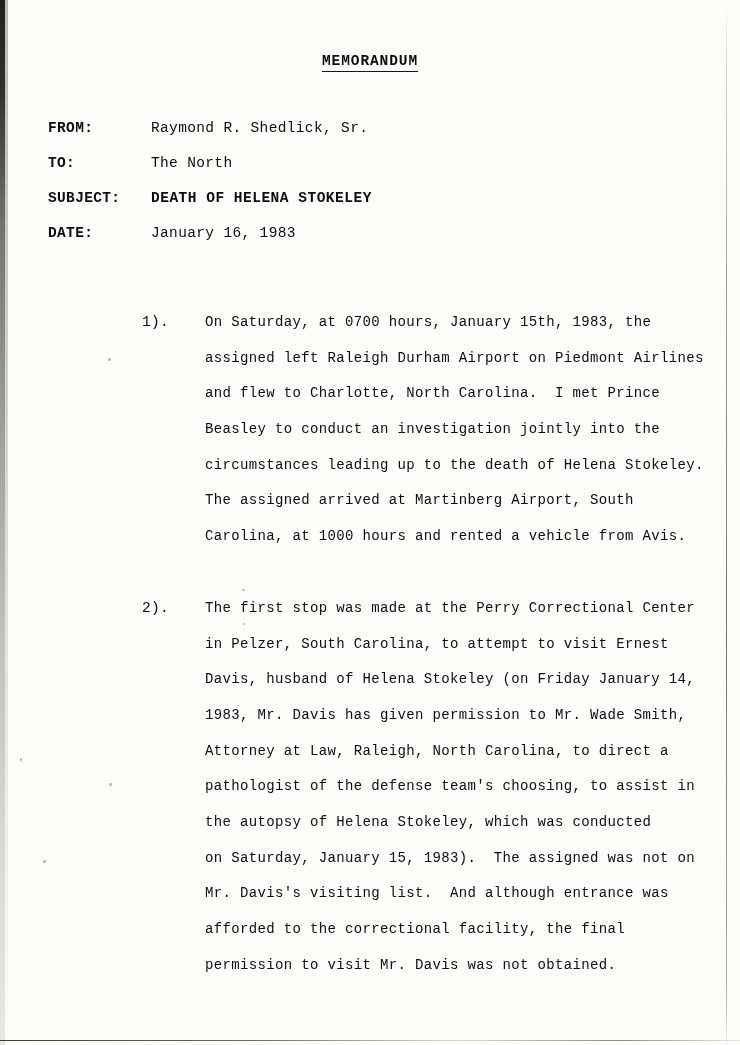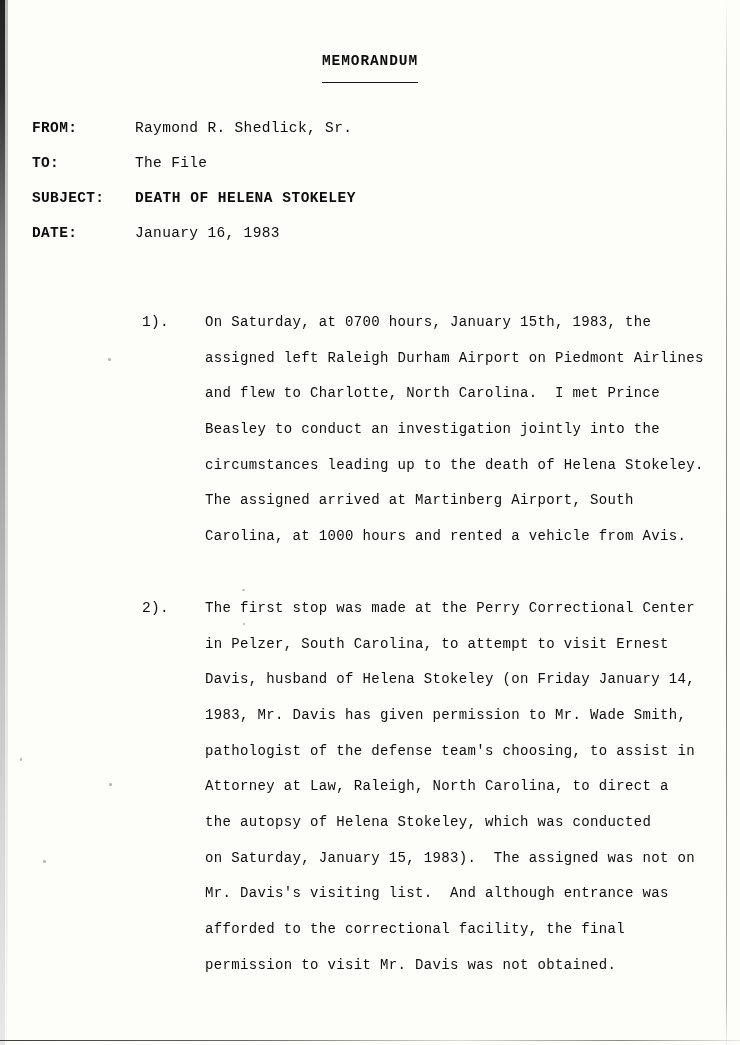--- a/index.html
+++ b/index.html
@@ -93,28 +93,28 @@
     top: 52px;
     width: 740px;
     text-align: center;
   }
   .title {
     display: inline-block;
     font-size: 14.5px;
     letter-spacing: 0.9px;
     font-weight: 700;
     border-bottom: 1.6px solid #141414;
-    padding-bottom: 12px;
+    padding-bottom: 1px;
     line-height: 18px;
     white-space: pre;
   }
 
   .meta {
     position: absolute;
-    left: 32px;
+    left: 48px;
     top: 120px;
     width: 660px;
   }
   .meta-row {
     display: flex;
     align-items: baseline;
     height: 35px;
     font-size: 14.5px;
     letter-spacing: 0.35px;
     white-space: pre;
@@ -184,21 +184,21 @@
   <div class="speck" style="left:243px; top:623px; width:2px; height:2px;"></div>
 
   <div class="doc">
 
     <div class="title-wrap">
       <span class="title">MEMORANDUM</span>
     </div>
 
     <div class="meta">
         <div class="meta-row"><span class="meta-label">FROM:</span><span class="meta-value">Raymond R. Shedlick, Sr.</span></div>
-        <div class="meta-row"><span class="meta-label">TO:</span><span class="meta-value">The File</span></div>
+        <div class="meta-row"><span class="meta-label">TO:</span><span class="meta-value">The North</span></div>
         <div class="meta-row"><span class="meta-label">SUBJECT:</span><span class="meta-value caps">DEATH OF HELENA STOKELEY</span></div>
         <div class="meta-row"><span class="meta-label">DATE:</span><span class="meta-value">January 16, 1983</span></div>
       </div>
 
     <div class="body">
         <div class="para">
           <div class="para-num">1).</div>
           <div class="para-lines">
             <div class="line">On Saturday, at 0700 hours, January 15th, 1983, the</div>
             <div class="line">assigned left Raleigh Durham Airport on Piedmont Airlines</div>
@@ -209,22 +209,22 @@
             <div class="line">Carolina, at 1000 hours and rented a vehicle from Avis.</div>
           </div>
         </div>
         <div class="para">
           <div class="para-num">2).</div>
           <div class="para-lines">
             <div class="line">The first stop was made at the Perry Correctional Center</div>
             <div class="line">in Pelzer, South Carolina, to attempt to visit Ernest</div>
             <div class="line">Davis, husband of Helena Stokeley (on Friday January 14,</div>
             <div class="line">1983, Mr. Davis has given permission to Mr. Wade Smith,</div>
+            <div class="line">Attorney at Law, Raleigh, North Carolina, to direct a</div>
             <div class="line">pathologist of the defense team's choosing, to assist in</div>
-            <div class="line">Attorney at Law, Raleigh, North Carolina, to direct a</div>
             <div class="line">the autopsy of Helena Stokeley, which was conducted</div>
             <div class="line">on Saturday, January 15, 1983).  The assigned was not on</div>
             <div class="line">Mr. Davis's visiting list.  And although entrance was</div>
             <div class="line">afforded to the correctional facility, the final</div>
             <div class="line">permission to visit Mr. Davis was not obtained.</div>
           </div>
         </div>
       </div>
 
   </div>

